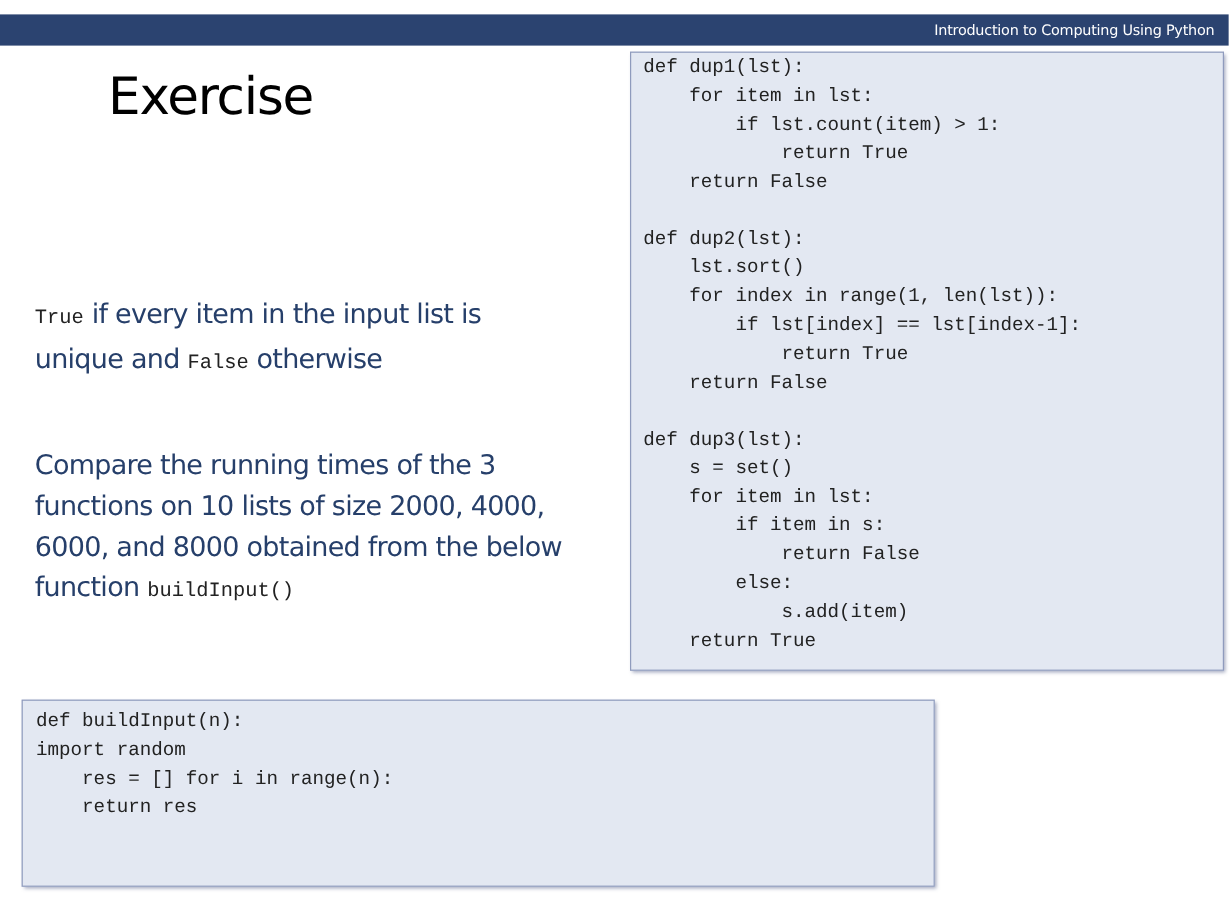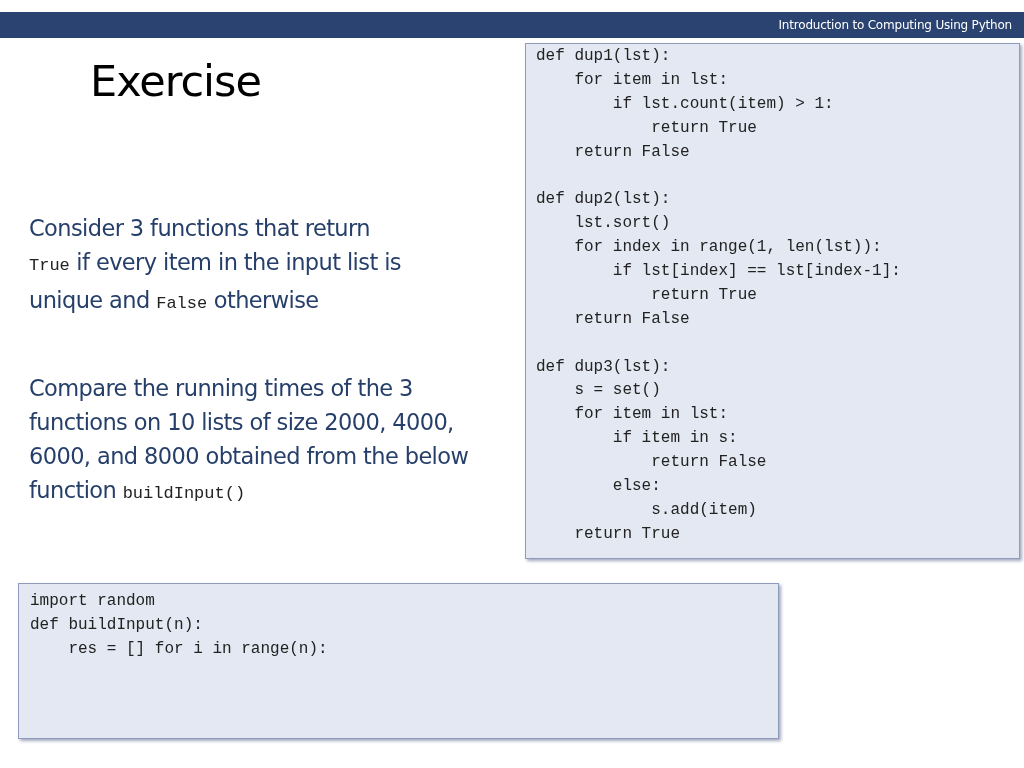--- a/index.html
+++ b/index.html
@@ -64,27 +64,27 @@
 </head>
 <body>
 
 <div class="top-bar">
   <span class="course-title">Introduction to Computing Using Python</span>
 </div>
 
 <div class="slide-title">Exercise</div>
 
 <div class="body-text p1">
-  <span>Consider 3 functions that return</span><br>
+  <br>
   <span class="mono">True</span><span> if every item in the input list is unique and </span><span class="mono">False</span><span> otherwise</span>
 </div>
 
 <div class="body-text p2">
   <span> Compare the running times of the 3 functions on 10 lists of size 2000, 4000, 6000, and 8000 obtained from the below function </span><span class="mono">buildInput()</span>
 </div>
 
 <div class="code-box code-right">
   <pre><span class="code-line">def dup1(lst):</span><span class="code-line">    for item in lst:</span><span class="code-line">        if lst.count(item) &gt; 1:</span><span class="code-line">            return True</span><span class="code-line">    return False</span><span class="code-line"></span><span class="code-line">def dup2(lst):</span><span class="code-line">    lst.sort()</span><span class="code-line">    for index in range(1, len(lst)):</span><span class="code-line">        if lst[index] == lst[index-1]:</span><span class="code-line">            return True</span><span class="code-line">    return False</span><span class="code-line"></span><span class="code-line">def dup3(lst):</span><span class="code-line">    s = set()</span><span class="code-line">    for item in lst:</span><span class="code-line">        if item in s:</span><span class="code-line">            return False</span><span class="code-line">        else:</span><span class="code-line">            s.add(item)</span><span class="code-line">    return True</span></pre>
 </div>
 
 <div class="code-box code-bottom">
-  <pre><span class="code-line">import random</span><span class="code-line">def buildInput(n):</span><span class="code-line">    res = [] for i in range(n):</span></pre>
+  <pre><span class="code-line">def buildInput(n):</span><span class="code-line">import random</span><span class="code-line">    res = [] for i in range(n):</span><span class="code-line">    return res</span></pre>
 </div>
 
 </body></html>

